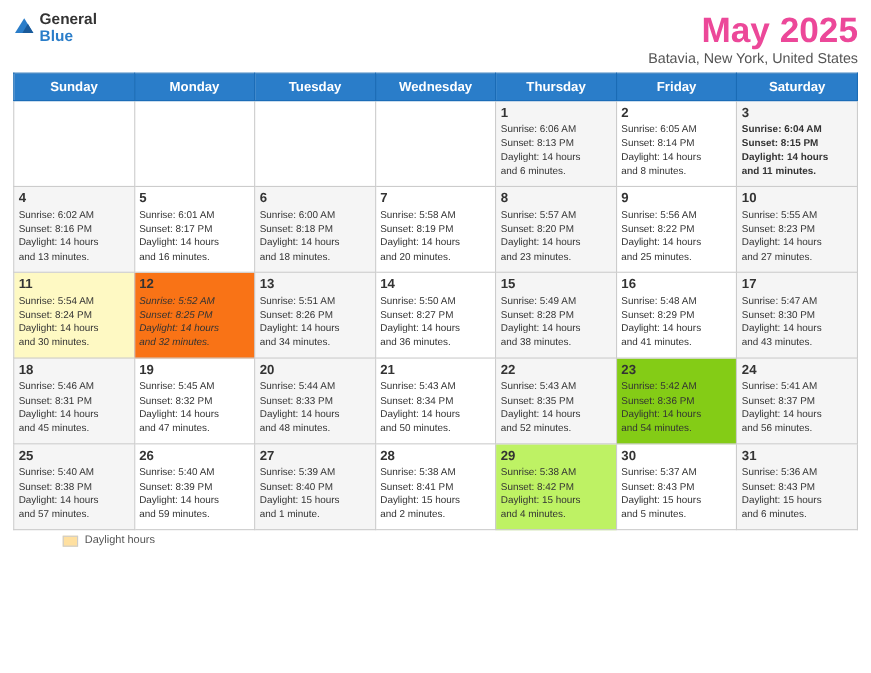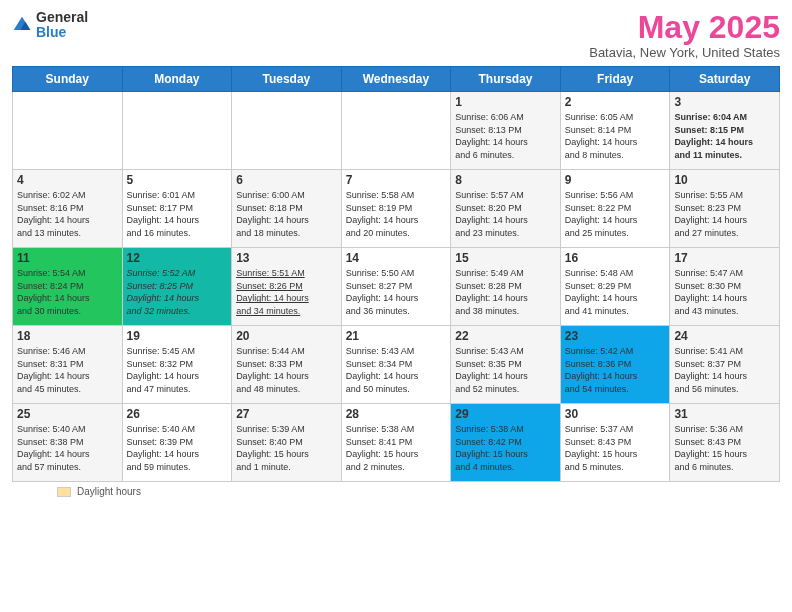--- a/index.html
+++ b/index.html
@@ -211,37 +211,37 @@
           </td>
           <td style="background: rgb(245, 245, 245);">
             <span class="date-num">10</span>
             <div class="cell-text" style="white-space: pre-line;">Sunrise: 5:55 AM
 Sunset: 8:23 PM
 Daylight: 14 hours
 and 27 minutes.</div>
           </td>
         </tr>
         <tr>
-          <td style="background: #22c55e;">
+          <td style="background: #fef9c3;">
             <span class="date-num">11</span>
             <div class="cell-text" style="white-space: pre-line;">Sunrise: 5:54 AM
 Sunset: 8:24 PM
 Daylight: 14 hours
 and 30 minutes.</div>
           </td>
-          <td style="background: #14b8a6; margin-left: 15px;">
+          <td style="background: #f97316; margin-left: 15px;">
             <span class="date-num">12</span>
             <div class="cell-text" style="white-space: pre-line; font-style: italic;">Sunrise: 5:52 AM
 Sunset: 8:25 PM
 Daylight: 14 hours
 and 32 minutes.</div>
           </td>
           <td style="background: rgb(245, 245, 245);">
             <span class="date-num">13</span>
-            <div class="cell-text" style="white-space: pre-line; text-decoration: underline;">Sunrise: 5:51 AM
+            <div class="cell-text" style="white-space: pre-line;">Sunrise: 5:51 AM
 Sunset: 8:26 PM
 Daylight: 14 hours
 and 34 minutes.</div>
           </td>
           <td style="background: rgb(255, 255, 255);">
             <span class="date-num">14</span>
             <div class="cell-text" style="white-space: pre-line;">Sunrise: 5:50 AM
 Sunset: 8:27 PM
 Daylight: 14 hours
 and 36 minutes.</div>
@@ -297,21 +297,21 @@
 Daylight: 14 hours
 and 50 minutes.</div>
           </td>
           <td style="background: rgb(245, 245, 245);">
             <span class="date-num">22</span>
             <div class="cell-text" style="white-space: pre-line;">Sunrise: 5:43 AM
 Sunset: 8:35 PM
 Daylight: 14 hours
 and 52 minutes.</div>
           </td>
-          <td style="background: #0ea5e9; margin-left: 36px;">
+          <td style="background: #84cc16; margin-left: 36px;">
             <span class="date-num">23</span>
             <div class="cell-text" style="white-space: pre-line;">Sunrise: 5:42 AM
 Sunset: 8:36 PM
 Daylight: 14 hours
 and 54 minutes.</div>
           </td>
           <td style="background: rgb(245, 245, 245);">
             <span class="date-num">24</span>
             <div class="cell-text" style="white-space: pre-line;">Sunrise: 5:41 AM
 Sunset: 8:37 PM
@@ -341,21 +341,21 @@
 Daylight: 15 hours
 and 1 minute.</div>
           </td>
           <td style="background: rgb(255, 255, 255);">
             <span class="date-num">28</span>
             <div class="cell-text" style="white-space: pre-line;">Sunrise: 5:38 AM
 Sunset: 8:41 PM
 Daylight: 15 hours
 and 2 minutes.</div>
           </td>
-          <td style="background: #0ea5e9;">
+          <td style="background: #bef264;">
             <span class="date-num">29</span>
             <div class="cell-text" style="white-space: pre-line;">Sunrise: 5:38 AM
 Sunset: 8:42 PM
 Daylight: 15 hours
 and 4 minutes.</div>
           </td>
           <td style="background: rgb(255, 255, 255);">
             <span class="date-num">30</span>
             <div class="cell-text" style="white-space: pre-line;">Sunrise: 5:37 AM
 Sunset: 8:43 PM

